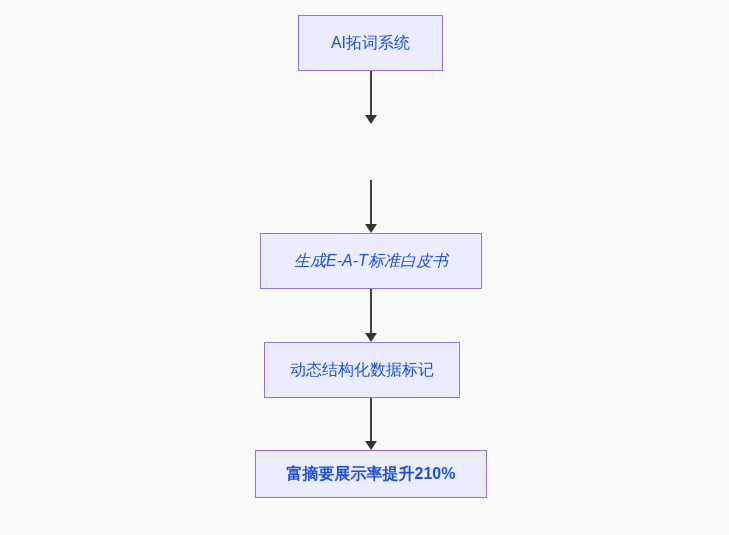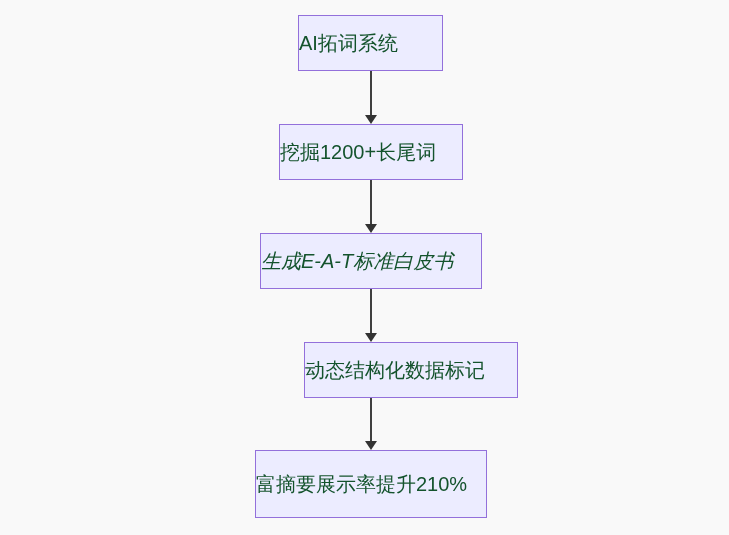--- a/index.html
+++ b/index.html
@@ -17,34 +17,34 @@
     position: relative;
     width: 729px;
     height: 535px;
     background: #f9f9f9;
   }
   .node {
     position: absolute;
     box-sizing: border-box;
     background: #ECECFF;
     border: 1px solid #9370DB;
-    color: #14532d;
-    font-size: 20px;
+    color: #1d4ed8;
+    font-size: 16px;
     line-height: 1;
     display: flex;
     align-items: center;
-    justify-content: flex-start;
+    justify-content: center;
     text-align: center;
     white-space: nowrap;
   }
   .n1 { left: 298px; top: 15px;  width: 145px; height: 56px; }
   .n2 { left: 279px; top: 124px; width: 184px; height: 56px; }
   .n3 { left: 260px; top: 233px; width: 222px; height: 56px; font-style: italic; }
-  .n4 { left: 264px; top: 342px; width: 214px; height: 56px; margin-left: 40px; }
-  .n5 { left: 255px; top: 450px; width: 232px; height: 68px; }
+  .n4 { left: 264px; top: 342px; width: 196px; height: 56px; }
+  .n5 { left: 255px; top: 450px; width: 232px; height: 48px; font-weight: bold; }
 
   .arrow {
     position: absolute;
     width: 12px;
     margin-left: -6px;
     display: flex;
     flex-direction: column;
     align-items: center;
   }
   .a1 { left: 371px; top: 71px;  height: 53px; }
@@ -72,23 +72,20 @@
 
   <div class="node n1">
     <span>AI拓词系统</span>
   </div>
 
   <div class="arrow a1">
     <div class="shaft"></div>
     <div class="head"></div>
   </div>
 
-  <div class="node n2">
-    <span>挖掘1200+长尾词</span>
-  </div>
 
   <div class="arrow a2">
     <div class="shaft"></div>
     <div class="head"></div>
   </div>
 
   <div class="node n3">
     <span>生成E-A-T标准白皮书</span>
   </div>
 

